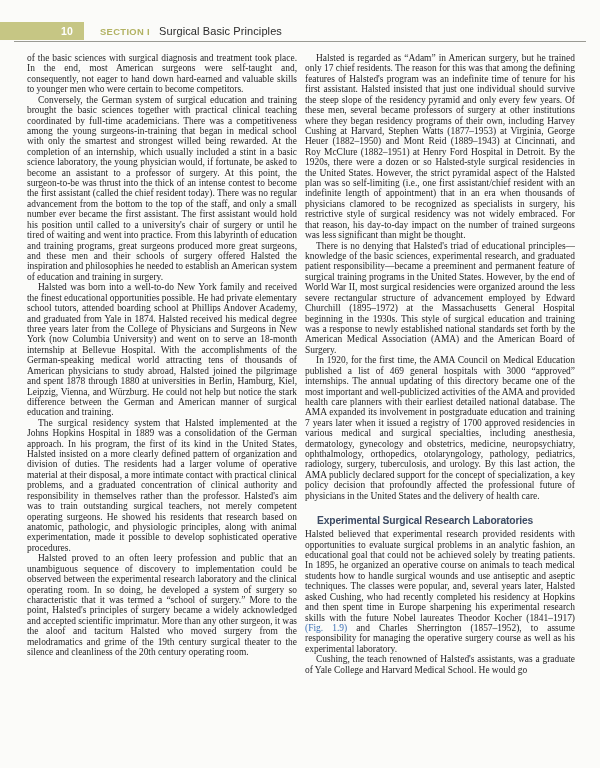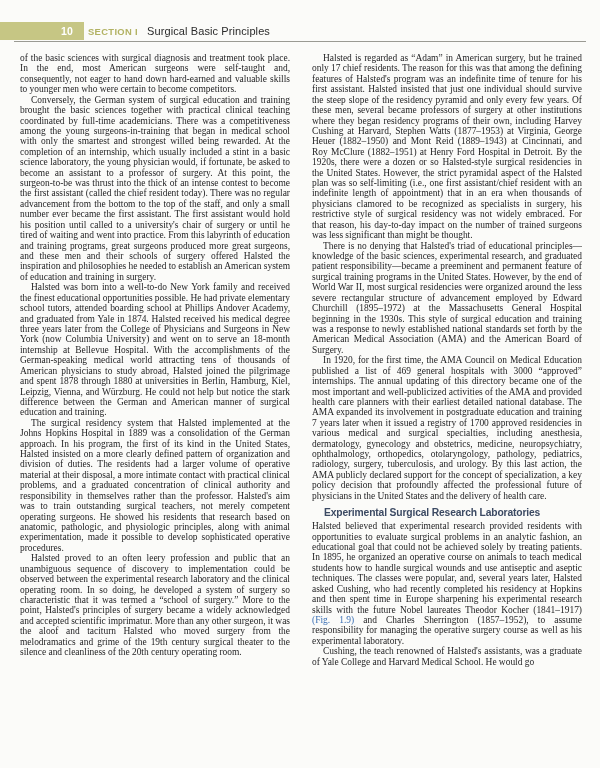--- a/index.html
+++ b/index.html
@@ -45,21 +45,21 @@
     font-family: "Liberation Sans", sans-serif;
     font-size: 10.5px;
     font-weight: bold;
     color: #ffffff;
     letter-spacing: 0.2px;
   }
   .head-text {
     flex: 1;
     display: flex;
     align-items: center;
-    padding-left: 4px;
+    padding-left: 16px;
   }
   .section-label {
     font-family: "Liberation Sans", sans-serif;
     font-size: 9.4px;
     font-weight: bold;
     color: #b2b263;
     letter-spacing: 0.35px;
     margin-right: 9px;
   }
   .section-title {
@@ -78,21 +78,22 @@
   }
 
   
   .columns {
     position: absolute;
     top: 53px;
     left: 20px;
     width: 562px;
     height: 700px;
     display: flex;
-    gap: 22px;
+    gap: 8px;
+    justify-content: center;
   }
   .col {
     width: 270px;
     box-sizing: border-box;
   }
 
   p.para {
     margin: 0;
     font-size: 9.45px;
     line-height: 10.42px;
@@ -101,21 +102,21 @@
     color: #1e1e20;
     -webkit-hyphens: auto;
     hyphens: auto;
     word-spacing: -0.1px;
   }
   p.para.noindent {
     text-indent: 0;
   }
 
   h2.subhead {
-    margin: 6px 0 2px 0;
+    margin: 14px 0 2px 0;
     font-family: "Liberation Sans", sans-serif;
     font-size: 10.3px;
     font-weight: bold;
     color: #3c4a63;
     letter-spacing: -0.15px;
     line-height: 12px;
     padding-left: 12px;
   }
 
   a.xref {

